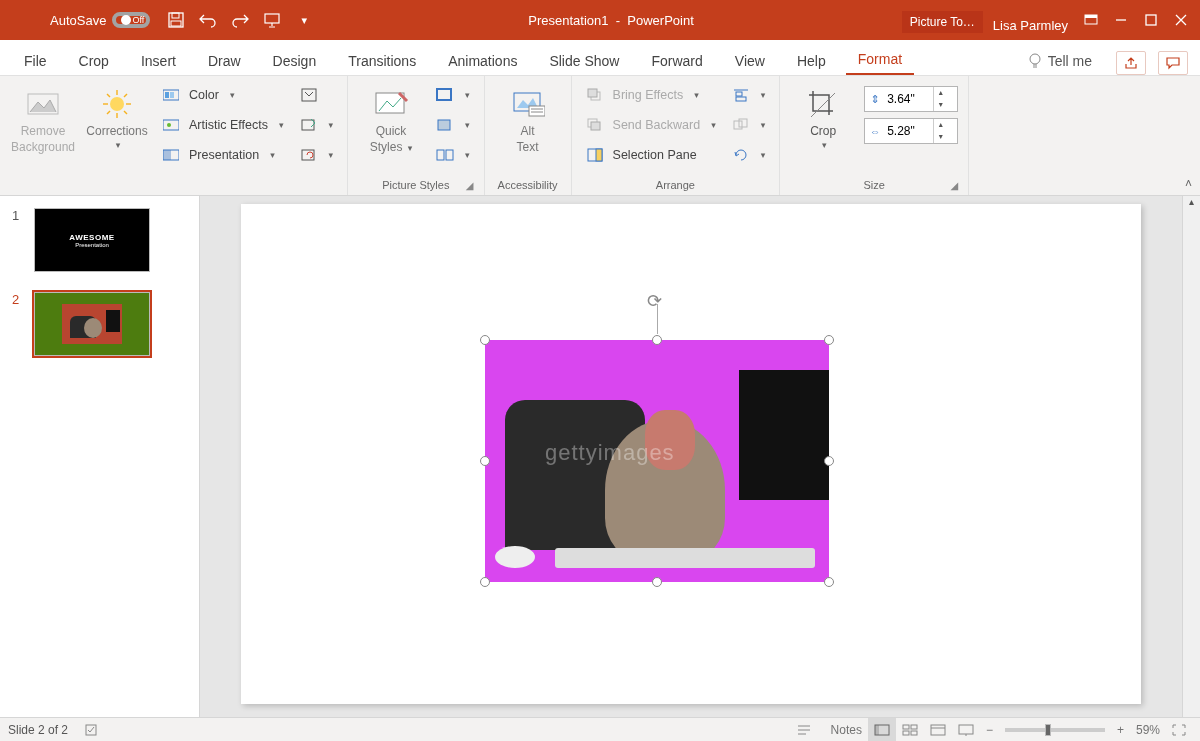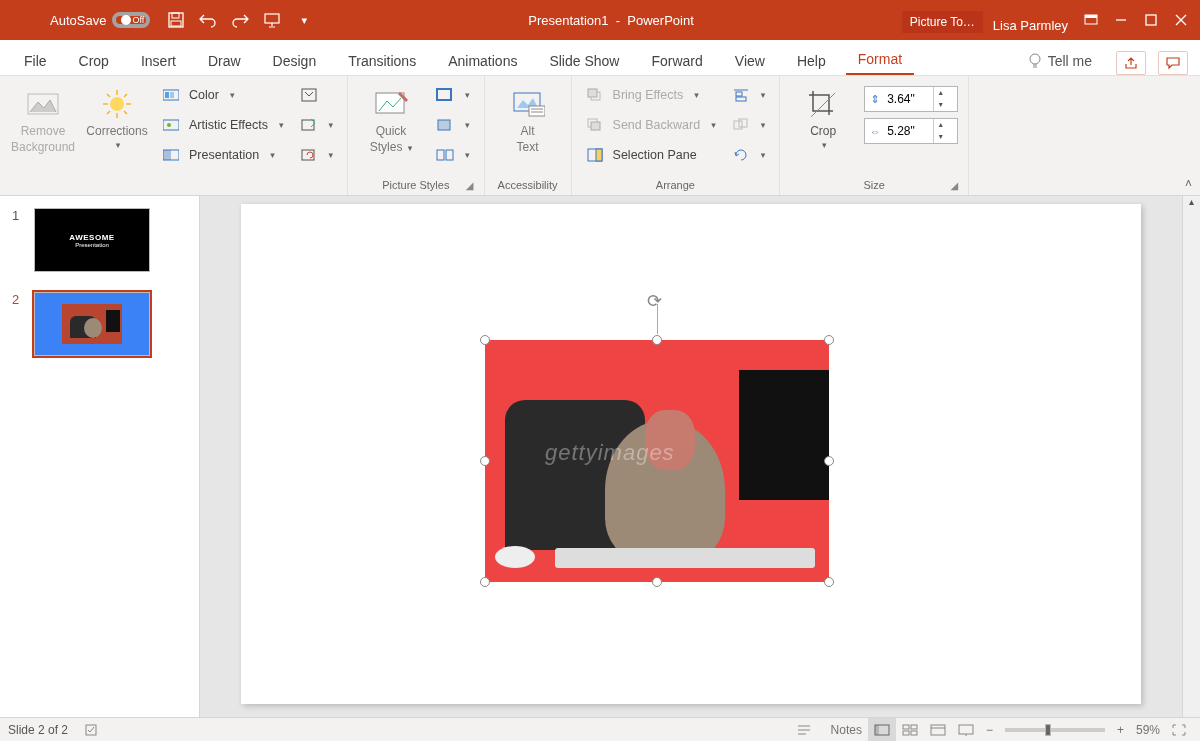--- a/index.html
+++ b/index.html
@@ -41,33 +41,33 @@
   .sizebox input { border:none; width:48px; font-size:12px; padding:0 2px; outline:none;}
   .spin { width:14px; display:flex; flex-direction:column; border-left:1px solid #ccc;}
   .spin div{ height:12px; font-size:8px; text-align:center; color:#555; line-height:12px; cursor:pointer;}
   .collapse-ribbon { align-self:flex-end; padding:4px 8px; color:#666; cursor:pointer; font-size:12px;}
   
   .workarea { display:flex; height: calc(741px - 40px - 36px - 120px - 24px); background:#e6e6e6;}
   .thumbs { width:200px; background:#fff; border-right:1px solid #d6d6d6; padding:12px 16px 12px 12px; overflow:auto;}
   .thumb-row { display:flex; gap:10px; margin-bottom:20px; align-items:flex-start;}
   .thumb-num { font-size:13px; color:#555; width:12px;}
   .thumb-num.active { color:#c43e1c;}
-  .thumb { width:116px; height:64px; background:#3b82f6; border:1px solid #bbb; position:relative; display:flex; align-items:center; justify-content:center; overflow:hidden;}
+  .thumb { width:116px; height:64px; background:#4d7c0f; border:1px solid #bbb; position:relative; display:flex; align-items:center; justify-content:center; overflow:hidden;}
   .thumb.selected { outline:2px solid #c43e1c; outline-offset:0;}
   .thumb1-inner { width:100%; height:100%; background:#000; color:#fff; display:flex; flex-direction:column; align-items:center; justify-content:center; font-size:8px;}
   .thumb1-inner .line1 { font-size:8px; font-weight:bold; letter-spacing:0.5px;}
   .thumb1-inner .line2 { font-size:6px;}
   .thumb2-img { width:60px; height:40px; background:#b84530; position:relative;}
   .canvas-wrap { flex:1; position:relative; overflow:hidden; display:flex; align-items:flex-start; justify-content:center; padding:8px 0;}
   .canvas { width:900px; height:500px; background:#fff; box-shadow:2px 2px 6px rgba(0,0,0,0.2); position:relative; margin-top:0;}
   .vscroll { width:18px; background:#f0f0f0; border-left:1px solid #d6d6d6; position:relative;}
   .vscroll .arrow { height:16px; text-align:center; font-size:10px; color:#555; cursor:pointer;}
   
   .sel-pic { position:absolute; left:244px; top:136px; width:344px; height:242px; }
-  .sel-pic .img { width:100%; height:100%; background:#ef4444; position:relative; overflow:hidden;font-style:italic;}
+  .sel-pic .img { width:100%; height:100%; background:#d946ef; position:relative; overflow:hidden;}
   .sel-pic .img .monitor { position:absolute; right:0; top:30px; width:90px; height:130px; background:#111;}
   .sel-pic .img .chair { position:absolute; left:20px; top:60px; width:140px; height:150px; background:#2a2a2a; border-radius:20px 20px 0 0;}
   .sel-pic .img .baboon { position:absolute; left:120px; top:80px; width:120px; height:140px; background:#9c8a77; border-radius:50% 50% 30% 30%;}
   .sel-pic .img .face { position:absolute; left:160px; top:70px; width:50px; height:60px; background:#c77a6e; border-radius:40%;}
   .sel-pic .img .kb { position:absolute; bottom:14px; left:70px; width:260px; height:20px; background:#ddd; border-radius:3px;}
   .sel-pic .img .mouse { position:absolute; bottom:14px; left:10px; width:40px; height:22px; background:#eee; border-radius:50%;}
   .sel-pic .img .wm { position:absolute; left:60px; top:100px; color:rgba(255,255,255,0.35); font-size:22px; letter-spacing:1px;}
   .handle { position:absolute; width:10px; height:10px; background:#fff; border:1px solid #888; border-radius:50%;}
   .h-tl{top:-5px;left:-5px}.h-tr{top:-5px;right:-5px}.h-bl{bottom:-5px;left:-5px}.h-br{bottom:-5px;right:-5px}
   .h-tm{top:-5px;left:calc(50% - 5px)}.h-bm{bottom:-5px;left:calc(50% - 5px)}

